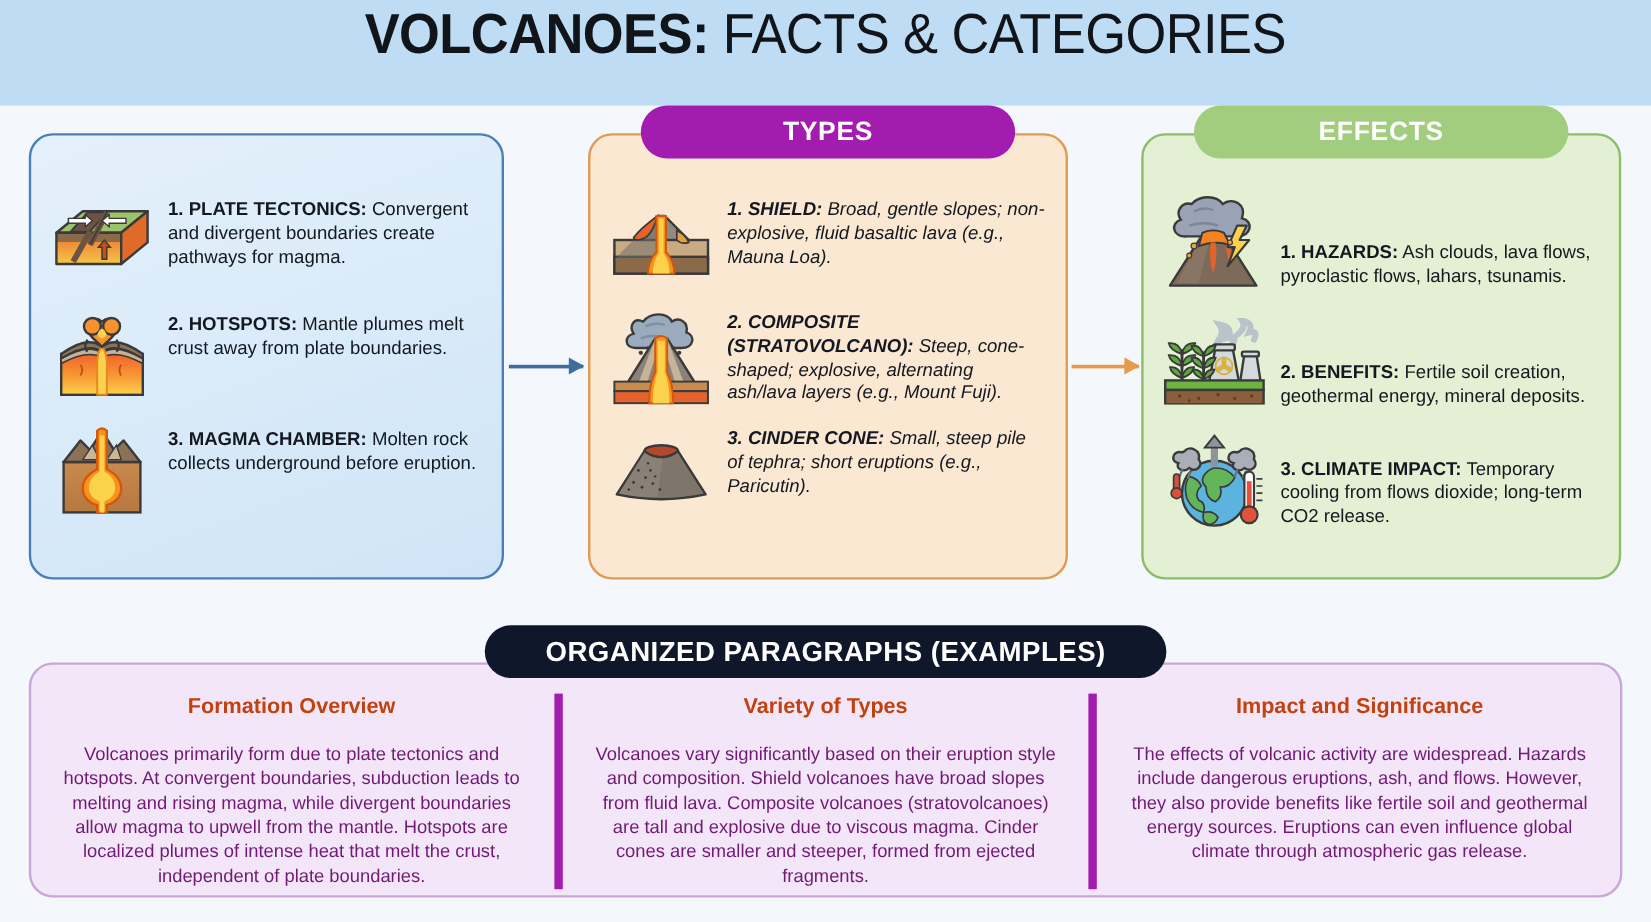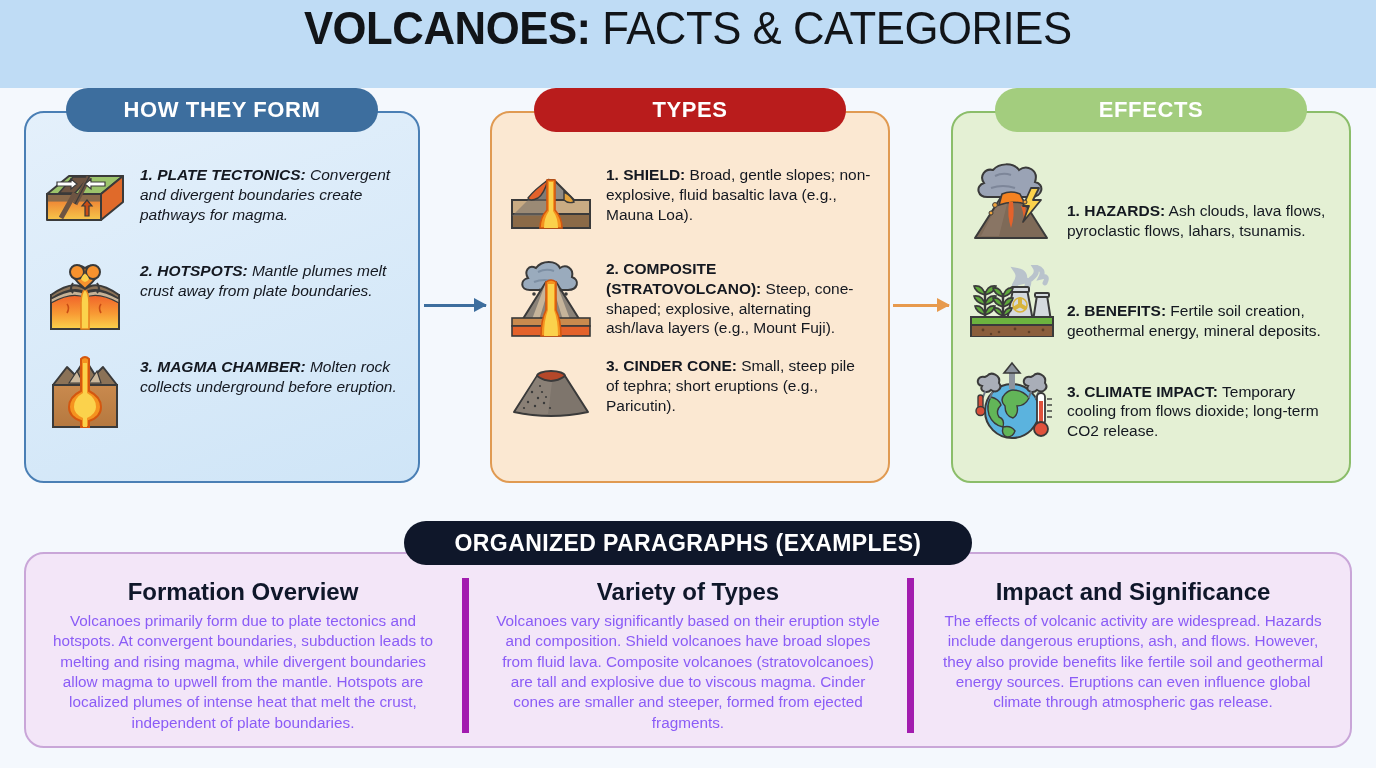--- a/index.html
+++ b/index.html
@@ -40,43 +40,43 @@
   }
   .card {
     position: absolute;
     top: 23px;
     border-radius: 20px;
     border: 2px solid;
     padding: 48px 16px 14px 16px;
   }
   .card-blue   { left: 24px;  width: 396px; height: 372px;
                  background: linear-gradient(160deg,#e4f0fb,#cfe5f7);
-                 border-color: #4a7fb5; font-style: italic; }
+                 border-color: #4a7fb5; }
   .card-orange { left: 490px; width: 400px; height: 372px;
-                 background: #fbe8d2; border-color: #e09a52; }
+                 background: #fbe8d2; border-color: #e09a52; font-style: italic; }
   .card-green  { left: 951px; width: 400px; height: 372px;
                  background: #e4f0d4; border-color: #8bbd6a; }
 
   .pill {
     position: absolute;
     top: 0;
     height: 44px;
     border-radius: 24px;
     display: flex;
     align-items: center;
     justify-content: center;
     color: #ffffff;
     font-size: 22px;
     font-weight: bold;
     letter-spacing: 0.6px;
     font-family: "Liberation Sans Narrow", "Liberation Sans", sans-serif;
     z-index: 3;
   }
   .pill-blue   { left: 66px;  width: 312px; background: #3d6e9e; }
-  .pill-orange { left: 534px; width: 312px; background: #b91c1c; }
+  .pill-orange { left: 534px; width: 312px; background: #a21caf; }
   .pill-green  { left: 995px; width: 312px; background: #a3cd7e; }
 
   
   .item {
     display: flex;
     align-items: flex-start;
     gap: 12px;
     margin-bottom: 6px;
   }
   .icon-box {
@@ -159,29 +159,29 @@
     width: 1328px;
     display: flex;
   }
   .para-col {
     flex: 1 1 0;
     padding: 0 22px;
     text-align: center;
   }
   .para-col + .para-col { border-left: 7px solid #a21caf; }
   .para-title {
-    font-size: 24px;
+    font-size: 18px;
     font-weight: bold;
-    color: #0f172a;
-    margin-bottom: 5px;
+    color: #c2410c;
+    margin-bottom: 20px;
   }
   .para-body {
     font-size: 15.3px;
     line-height: 1.33;
-    color: #8b5cf6;
+    color: #701a75;
   }
 </style>
 </head>
 <body>
 
 <div class="title-band">
   <div class="title-text">
     <span class="title-strong">VOLCANOES:</span><span class="title-light"> FACTS &amp; CATEGORIES</span>
   </div>
 </div>
@@ -264,21 +264,20 @@
           <path d="M46 28 L54 16 L58 28 Z" fill="#cbb89c" stroke="#3a3a3a" stroke-width="1.2"></path>
           <path d="M38 4 L38 36 Q26 42 26 52 Q26 62 38 66 L38 72 L46 72 L46 66 Q58 62 58 52 Q58 42 46 36 L46 4 Q42 0 38 4 Z" fill="#f5931f" stroke="#d4570f" stroke-width="2"></path>
           <path d="M40 8 L40 38 Q31 43 31 52 Q31 59 40 63 L40 72 L44 72 L44 63 Q53 59 53 52 Q53 43 44 38 L44 8 Z" fill="#fbd24c"></path>
         </svg>
       </div>
       <div class="item-text">
         <b>3. MAGMA CHAMBER:</b><span> Molten rock collects underground before eruption.</span>
       </div>
     </div>
   </div>
-  <div class="pill pill-blue">HOW THEY FORM</div>
 
   <div class="card card-orange">
 
     <div class="item">
       <div class="icon-box">
         <svg width="86" height="62" viewBox="0 0 86 62">
           <path d="M4 46 L40 10 L46 10 L82 46 Z" fill="#8f8a84" stroke="#3a3a3a" stroke-width="2" stroke-linejoin="round"></path>
           <rect x="4" y="30" width="78" height="28" fill="#c9ab83" stroke="#3a3a3a" stroke-width="2"></rect>
           <rect x="4" y="44" width="78" height="14" fill="#8b6a47" stroke="#3a3a3a" stroke-width="2"></rect>
           <path d="M4 46 L40 10 L43 10 L43 46 Z" fill="#746f6a" opacity="0.55"></path>

